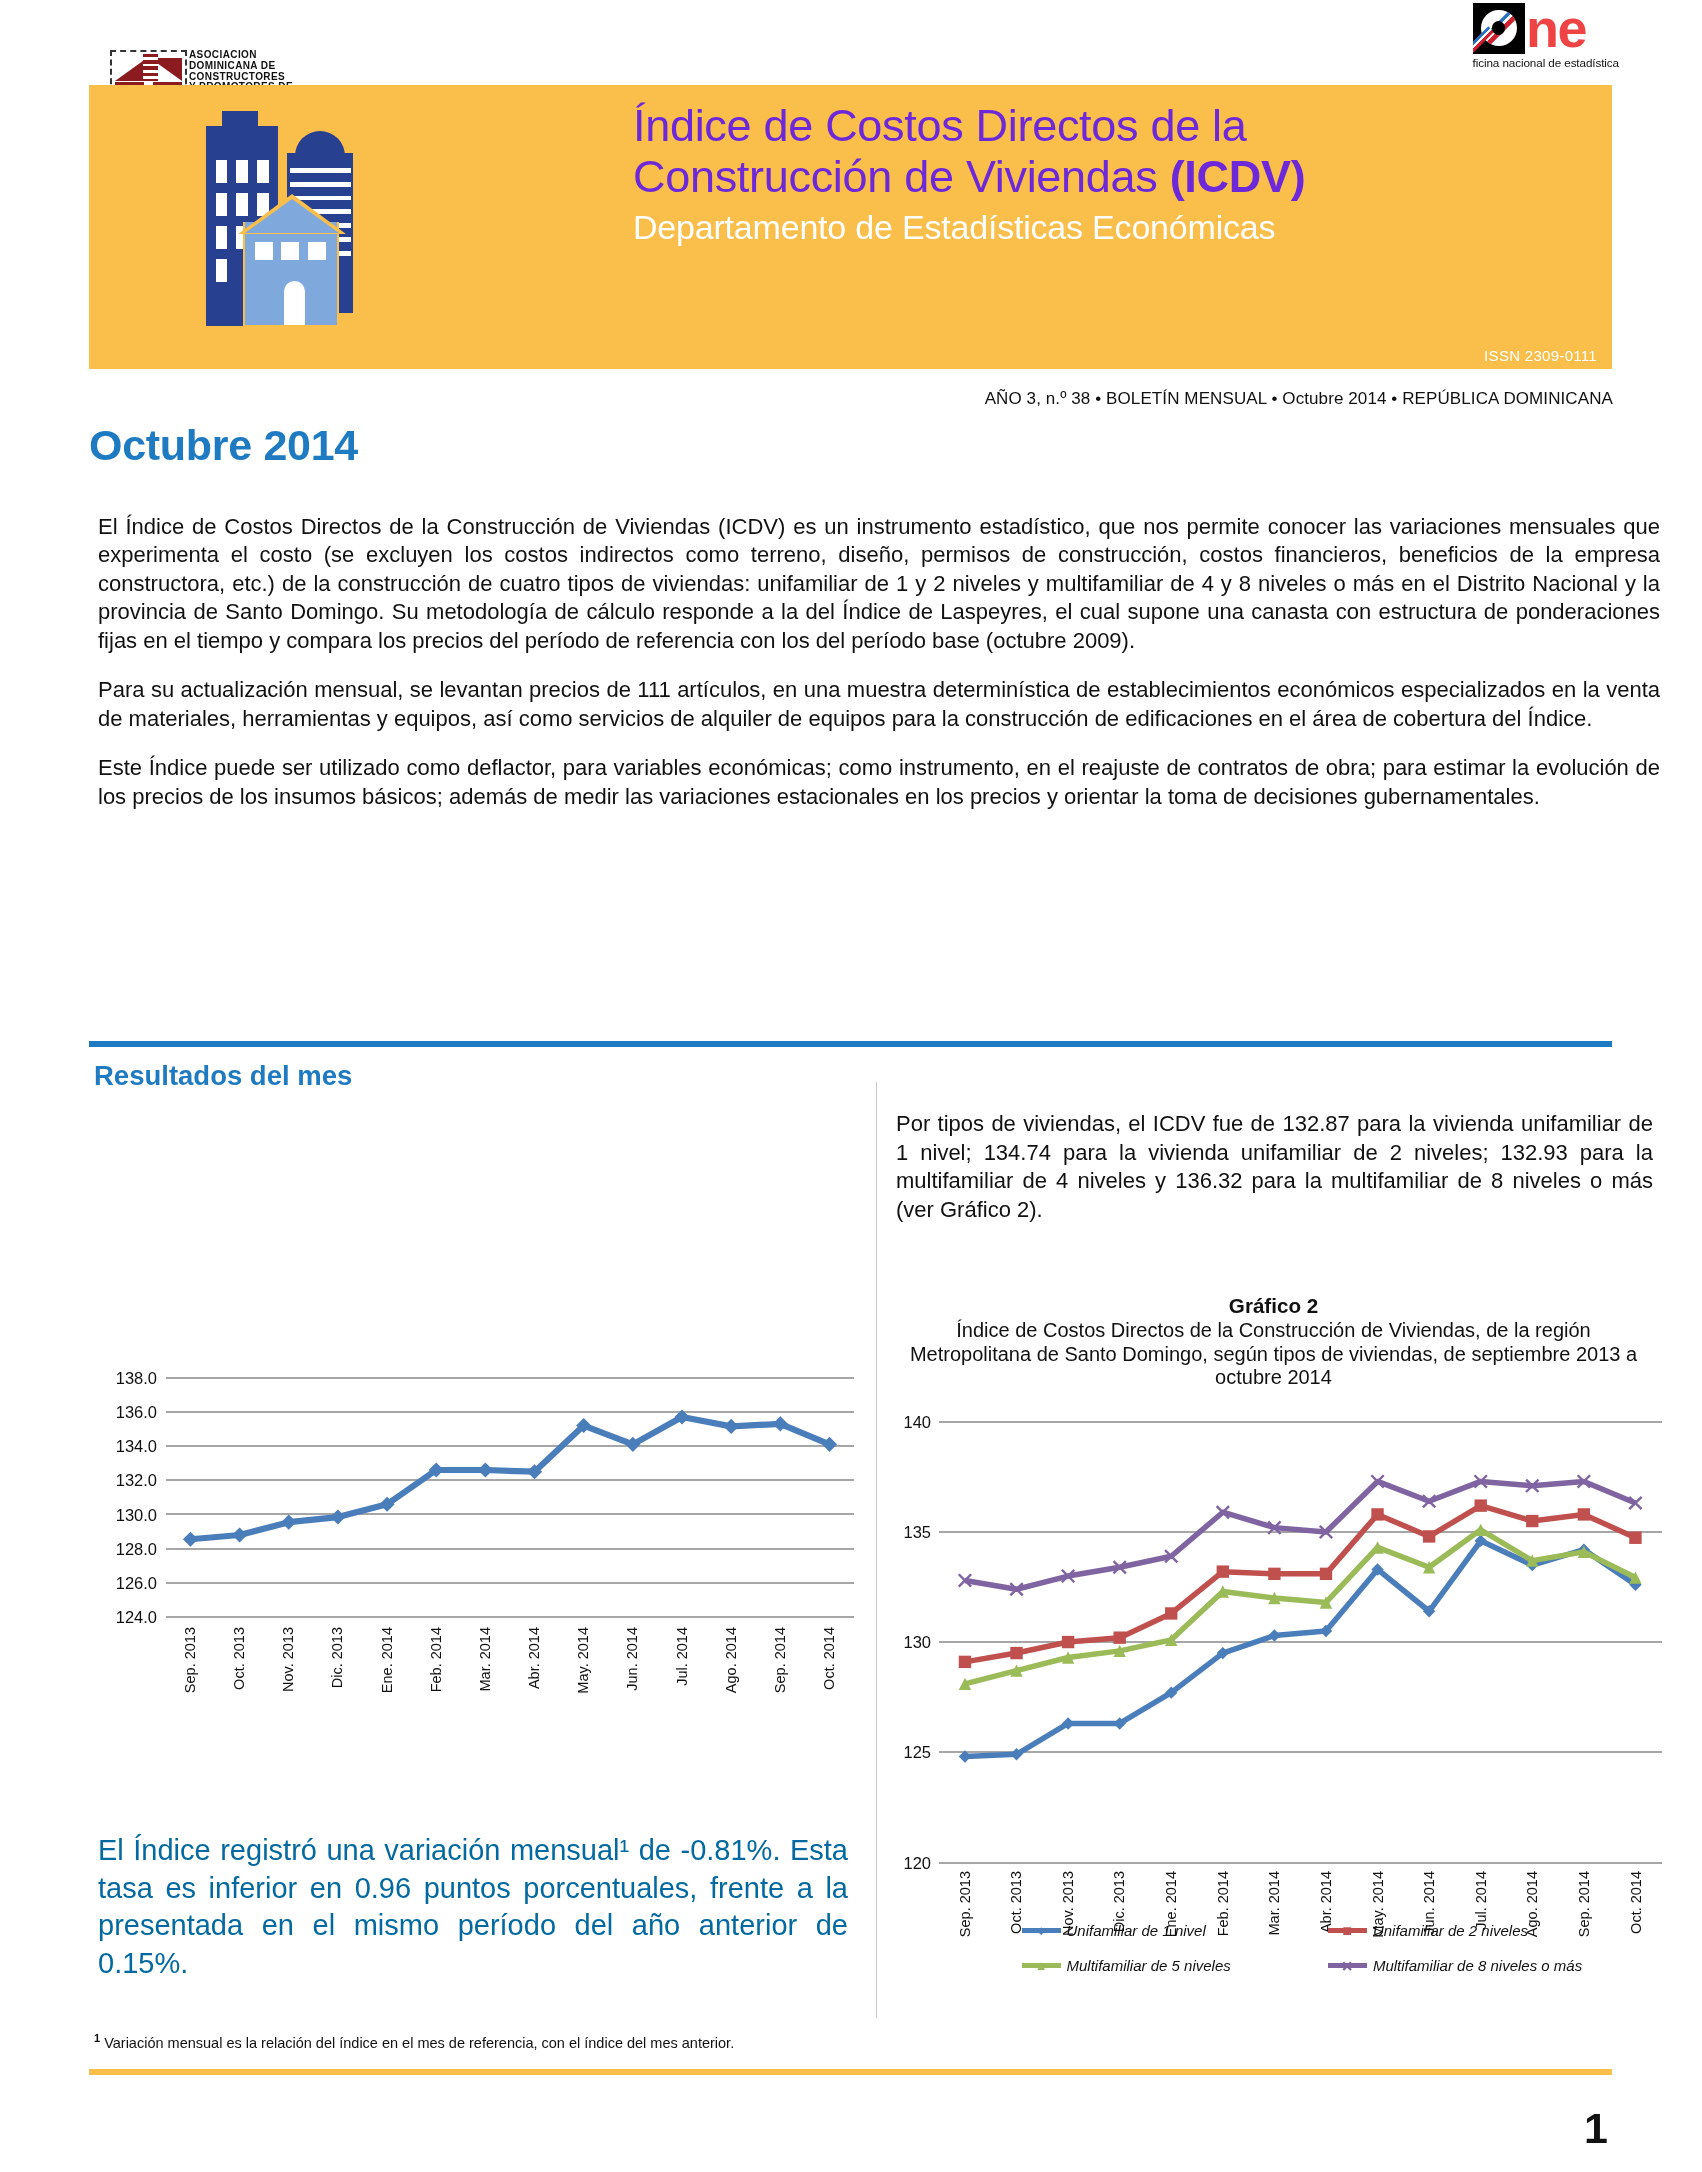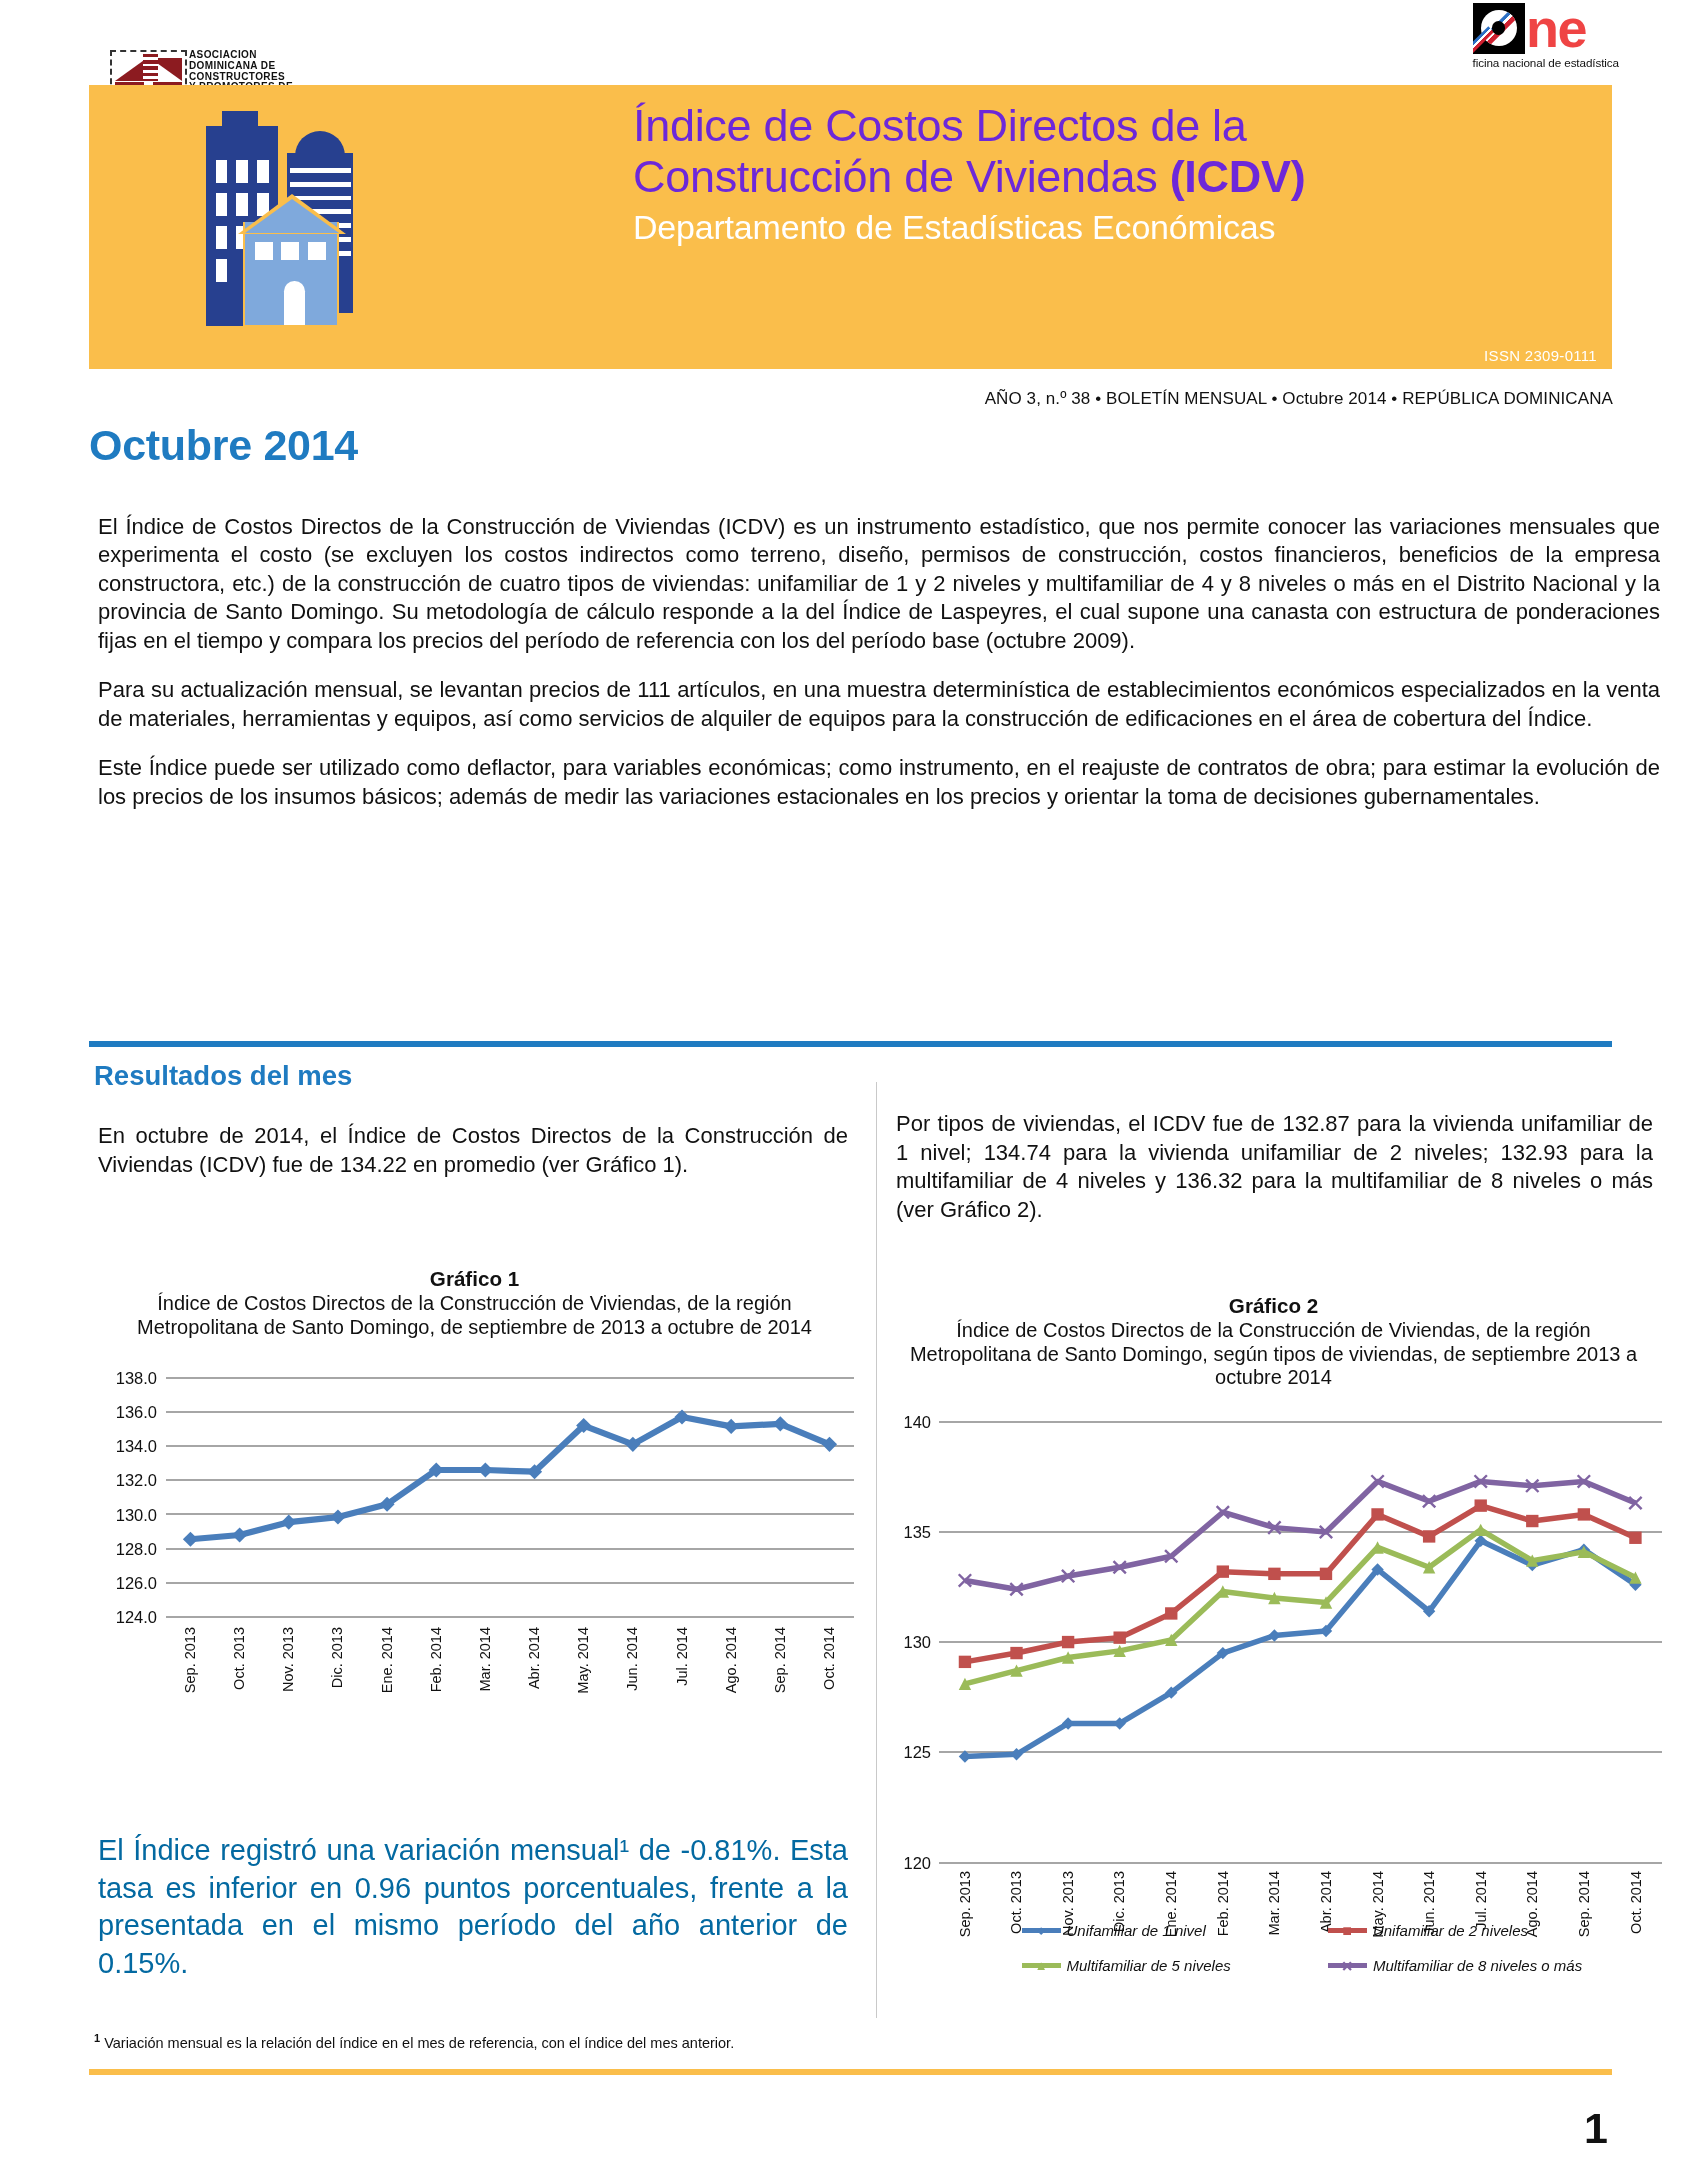--- a/index.html
+++ b/index.html
@@ -535,27 +535,22 @@
   <div class="intro">
     <p>El Índice de Costos Directos de la Construcción de Viviendas (ICDV) es un instrumento estadístico, que nos permite conocer las variaciones mensuales que experimenta el costo (se excluyen los costos indirectos como terreno, diseño, permisos de construcción, costos financieros, beneficios de la empresa constructora, etc.) de la construcción de cuatro tipos de viviendas: unifamiliar de 1 y 2 niveles y multifamiliar de 4 y 8 niveles o más en el Distrito Nacional y la provincia de Santo Domingo. Su metodología de cálculo responde a la del Índice de Laspeyres, el cual supone una canasta con estructura de ponderaciones fijas en el tiempo y compara los precios del período de referencia con los del período base (octubre 2009).</p>
     <p>Para su actualización mensual, se levantan precios de 111 artículos, en una muestra determinística de establecimientos económicos especializados en la venta de materiales, herramientas y equipos, así como servicios de alquiler de equipos para la construcción de edificaciones en el área de cobertura del Índice.</p>
     <p>Este Índice puede ser utilizado como deflactor, para variables económicas; como instrumento, en el reajuste de contratos de obra; para estimar la evolución de los precios de los insumos básicos; además de medir las variaciones estacionales en los precios y orientar la toma de decisiones gubernamentales.</p>
   </div>
 
   <div class="rule-blue"></div>
   <div class="results-title">Resultados del mes</div>
   <div class="col-divider"></div>
 
-  <div class="lead-left">En octubre de 2014, el Índice de Costos Directos de la Construcción de Viviendas (ICDV) fue de 134.22 en promedio (ver Gráfico 1).</div>
   <div class="lead-right">Por tipos de viviendas, el ICDV fue de 132.87 para la vivienda unifamiliar de 1 nivel; 134.74 para la vivienda unifamiliar de 2 niveles; 132.93 para la multifamiliar de 4 niveles y 136.32 para la multifamiliar de 8 niveles o más (ver Gráfico 2).</div>
 
-  <div class="chart-caption" id="g1-caption">
-    <span class="cnum">Gráfico 1</span>
-    <span class="ctxt">Índice de Costos Directos de la Construcción de Viviendas, de la región Metropolitana de Santo Domingo, de septiembre de 2013 a octubre de 2014</span>
-  </div>
   <div class="chart-caption" id="g2-caption">
     <span class="cnum">Gráfico 2</span>
     <span class="ctxt">Índice de Costos Directos de la Construcción de Viviendas, de la región Metropolitana de Santo Domingo, según tipos de viviendas, de septiembre 2013 a octubre 2014</span>
   </div>
 
   <div class="chart-box" id="chart1">
       <div class="gridline" style="left: 83px; top: 8.6px; width: 688px;"></div>
       <div class="ytick" style="left: 0px; top: 9.6px; width: 74px;">138.0</div>
       <div class="gridline" style="left: 83px; top: 43px; width: 688px;"></div>
       <div class="ytick" style="left: 0px; top: 44px; width: 74px;">136.0</div>

